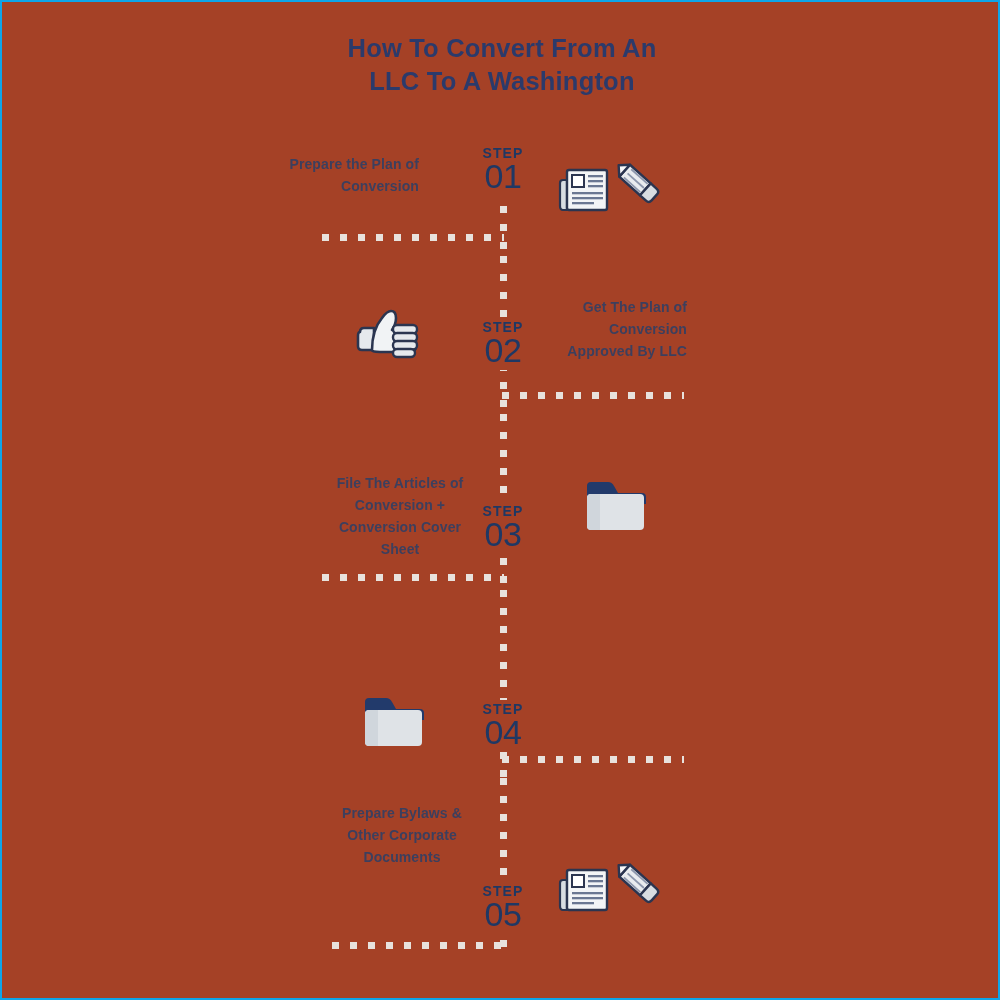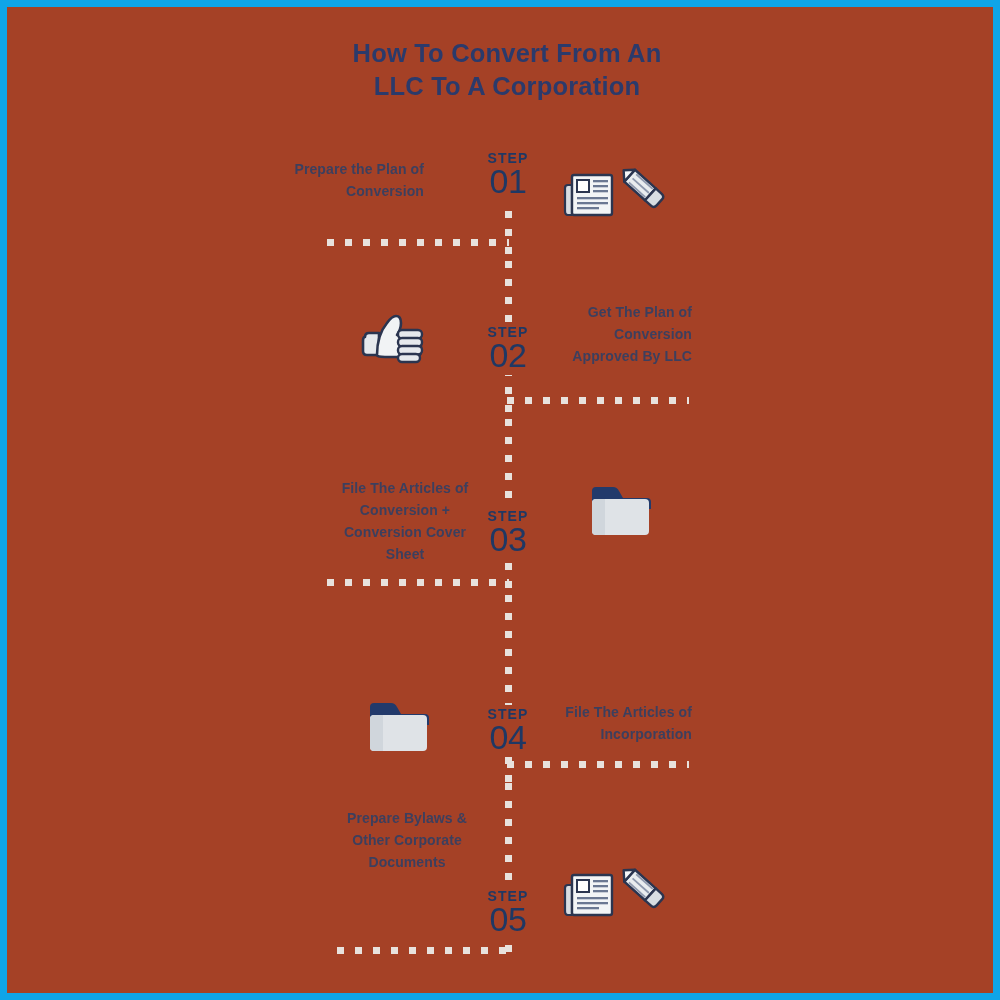--- a/index.html
+++ b/index.html
@@ -14,21 +14,21 @@
     background: #f0e4de;
   }
 
   #infographic {
     position: absolute;
     left: 0;
     top: 0;
     width: 1000px;
     height: 1000px;
     background: #a54126;
-    border: 7px solid #0ea5e9;
+    border: 2px solid #0ea5e9;
     box-sizing: border-box;
     overflow: hidden;
   }
 
   
   #title-block {
     position: absolute;
     left: 300px;
     top: 30px;
     width: 400px;
@@ -118,21 +118,21 @@
   }
   .icon-slot svg { display: block; }
 </style>
 </head>
 <body>
 
 <div id="infographic">
 
   <div id="title-block">
     <span class="tline">How To Convert From An</span>
-    <span class="tline">LLC To A Corporation</span>
+    <span class="tline">LLC To A Washington</span>
   </div>
 
   <div class="spine" style="top:168px;height:86px;"></div>
   <div class="spine" style="top:254px;height:158px;"></div>
   <div class="spine" style="top:412px;height:176px;"></div>
   <div class="spine" style="top:588px;height:188px;"></div>
   <div class="spine" style="top:776px;height:172px;"></div>
 
   <div class="hrule" style="left:320px;top:232px;width:182px;"></div>
   <div class="hrule" style="left:500px;top:390px;width:182px;"></div>
@@ -202,21 +202,20 @@
       <path d="M5 24 Q5 20 9 20 L58 20 Q62 20 62 24 L62 52 Q62 56 58 56 L9 56 Q5 56 5 52 Z" fill="#dfe3e7"></path>
       <path d="M5 24 Q5 20 9 20 L18 20 L18 56 L9 56 Q5 56 5 52 Z" fill="#d0d6dc"></path>
     </svg>
   </div>
 
   <div class="marker-bg" style="top:698px;height:52px;"></div>
   <div class="step-marker" style="left:453px;top:700px;">
     <span class="step-word">STEP</span>
     <span class="step-num">04</span>
   </div>
-  <div class="caption right-al" style="left:538px;top:694px;width:147px;">File The Articles of Incorporation</div>
   <div class="icon-slot" style="left:358px;top:688px;">
 
     <svg width="110" height="80" viewBox="0 0 110 80">
       <path d="M5 12 Q5 8 9 8 L26 8 Q30 8 32 12 L36 19 L60 19 Q64 19 64 23 L64 30 L5 30 Z" fill="#223a6b"></path>
       <path d="M5 24 Q5 20 9 20 L58 20 Q62 20 62 24 L62 52 Q62 56 58 56 L9 56 Q5 56 5 52 Z" fill="#dfe3e7"></path>
       <path d="M5 24 Q5 20 9 20 L18 20 L18 56 L9 56 Q5 56 5 52 Z" fill="#d0d6dc"></path>
     </svg>
   </div>
 
   <div class="marker-bg" style="top:880px;height:52px;"></div>

